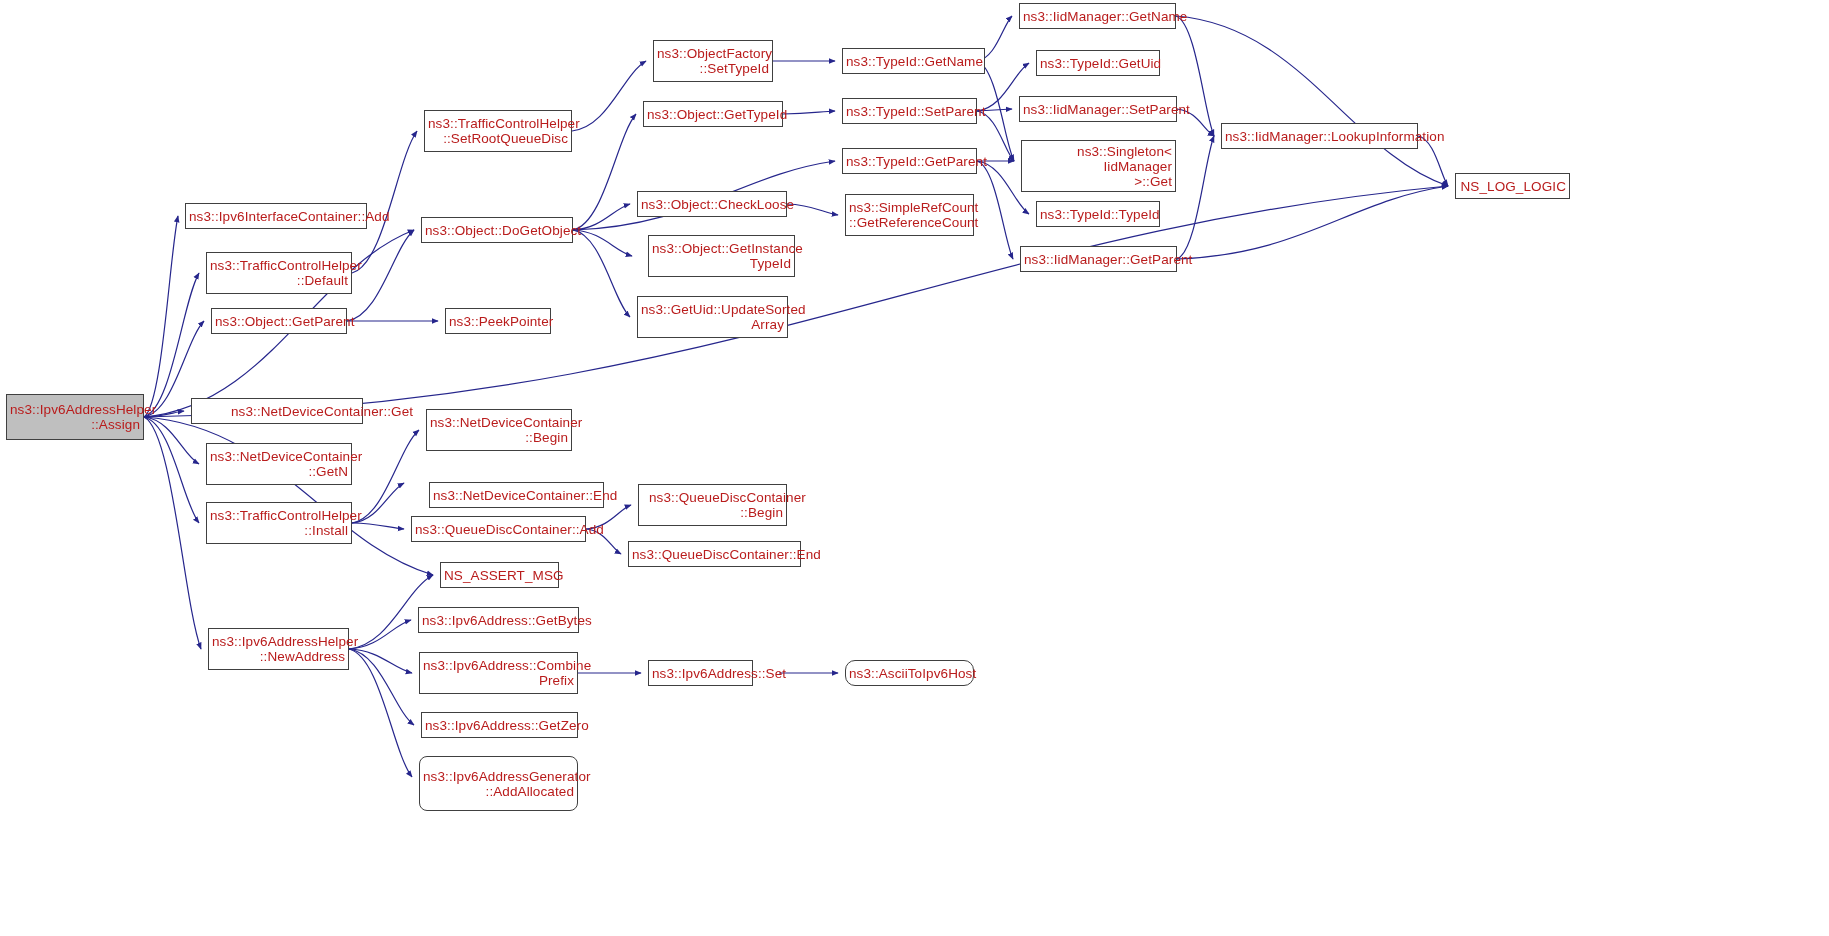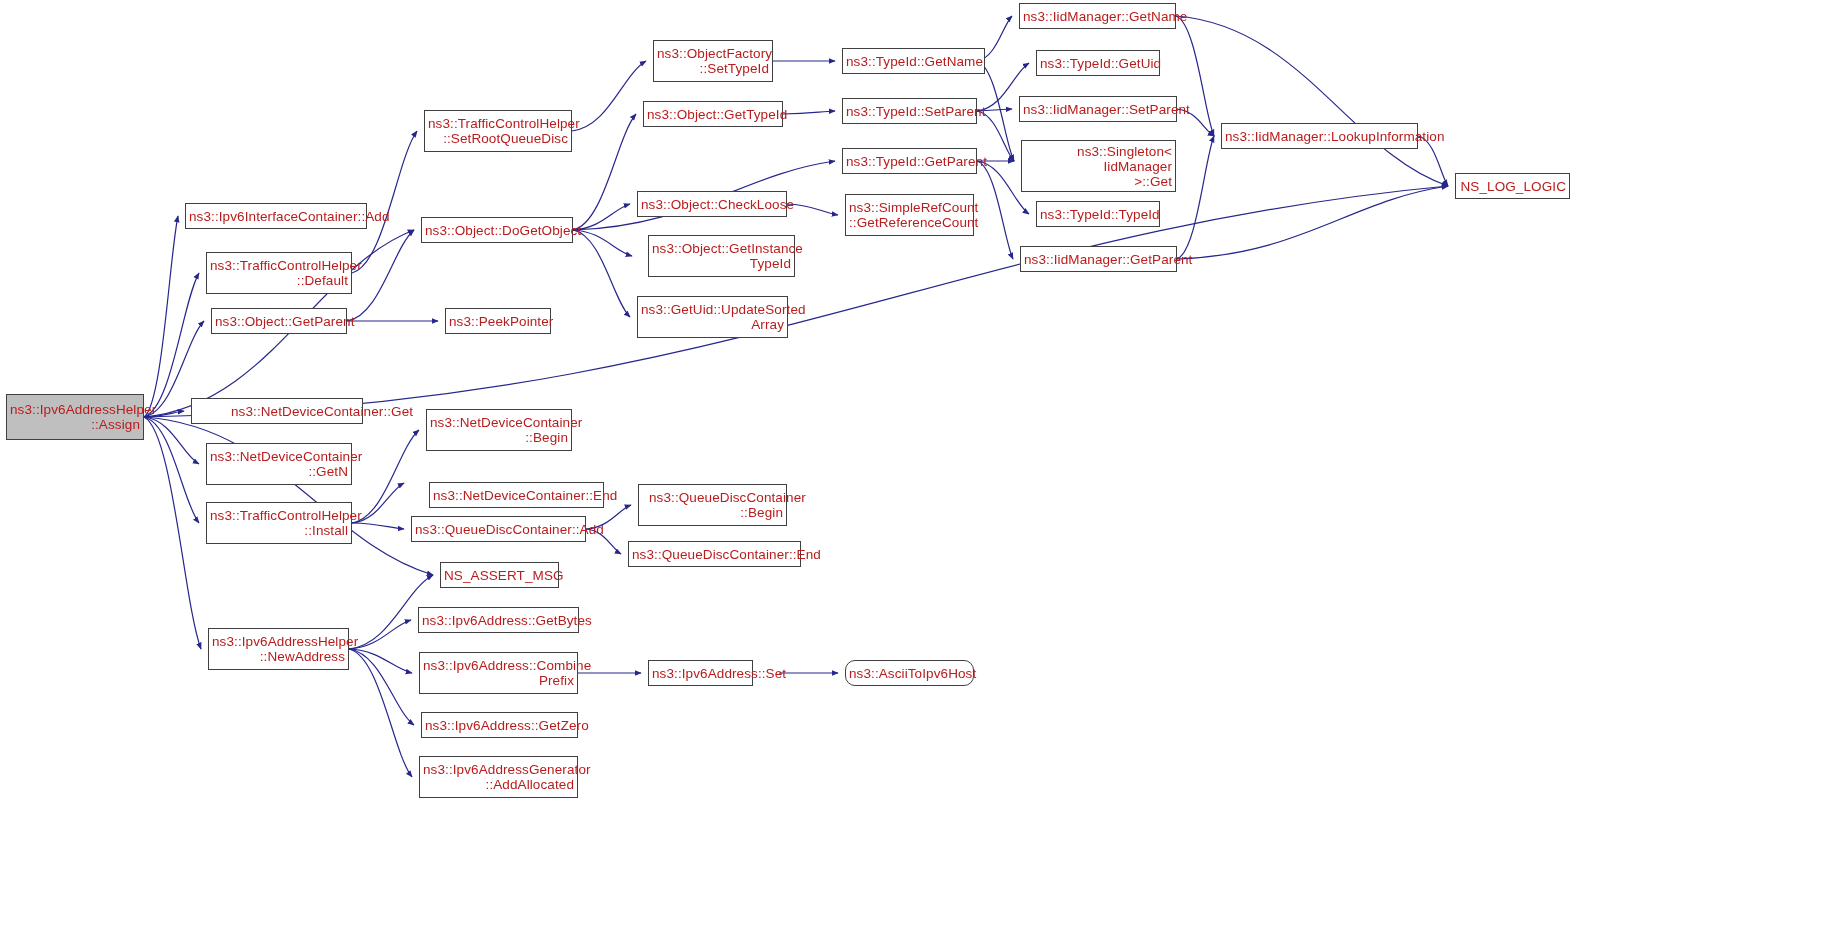--- a/index.html
+++ b/index.html
@@ -129,21 +129,21 @@
     <div class="node" style="left: 445px; top: 308px; width: 106px; height: 26px;"><span class="node-label">ns3::PeekPointer</span></div>
     <div class="node" style="left: 426px; top: 409px; width: 146px; height: 42px;"><span class="node-label">ns3::NetDeviceContainer
 ::Begin</span></div>
     <div class="node" style="left: 429px; top: 470px; width: 175px; height: 26px; margin-top: 12px;"><span class="node-label">ns3::NetDeviceContainer::End</span></div>
     <div class="node" style="left: 411px; top: 516px; width: 175px; height: 26px;"><span class="node-label">ns3::QueueDiscContainer::Add</span></div>
     <div class="node" style="left: 440px; top: 562px; width: 119px; height: 26px;"><span class="node-label">NS_ASSERT_MSG</span></div>
     <div class="node" style="left: 418px; top: 607px; width: 161px; height: 26px;"><span class="node-label">ns3::Ipv6Address::GetBytes</span></div>
     <div class="node" style="left: 419px; top: 652px; width: 159px; height: 42px;"><span class="node-label">ns3::Ipv6Address::Combine
 Prefix</span></div>
     <div class="node" style="left: 421px; top: 712px; width: 157px; height: 26px;"><span class="node-label">ns3::Ipv6Address::GetZero</span></div>
-    <div class="node" style="left: 419px; top: 756px; width: 159px; height: 42px;"><span class="node-label">ns3::Ipv6AddressGenerator
+    <div class="node" style="left: 419px; top: 756px; width: 159px; height: 55px; border-radius: 8px;"><span class="node-label">ns3::Ipv6AddressGenerator
 ::AddAllocated</span></div>
     <div class="node" style="left: 653px; top: 40px; width: 120px; height: 42px;"><span class="node-label">ns3::ObjectFactory
 ::SetTypeId</span></div>
     <div class="node" style="left: 643px; top: 101px; width: 140px; height: 26px;"><span class="node-label">ns3::Object::GetTypeId</span></div>
     <div class="node" style="left: 637px; top: 191px; width: 150px; height: 26px;"><span class="node-label">ns3::Object::CheckLoose</span></div>
     <div class="node" style="left: 639px; top: 235px; width: 147px; height: 42px; margin-left: 9px;"><span class="node-label">ns3::Object::GetInstance
 TypeId</span></div>
     <div class="node" style="left: 637px; top: 296px; width: 151px; height: 42px;"><span class="node-label">ns3::GetUid::UpdateSorted
 Array</span></div>
     <div class="node" style="left: 638px; top: 484px; width: 149px; height: 42px; padding-left: 7px;"><span class="node-label">ns3::QueueDiscContainer

